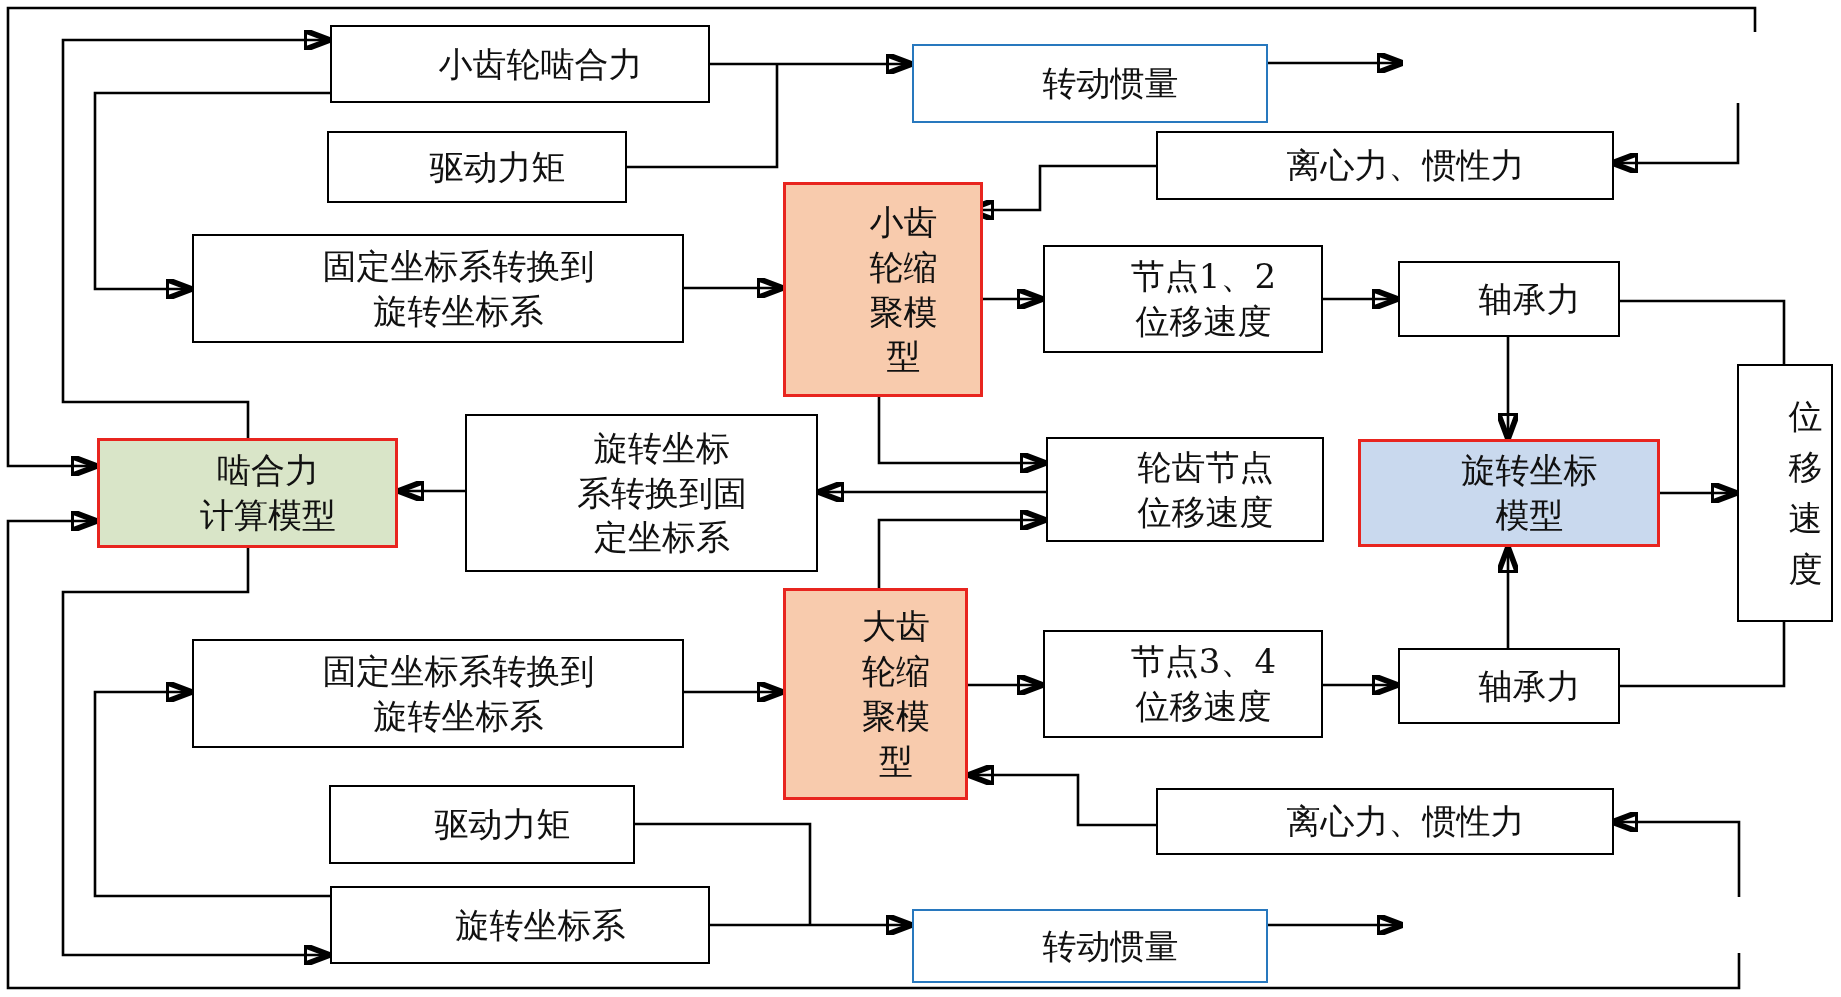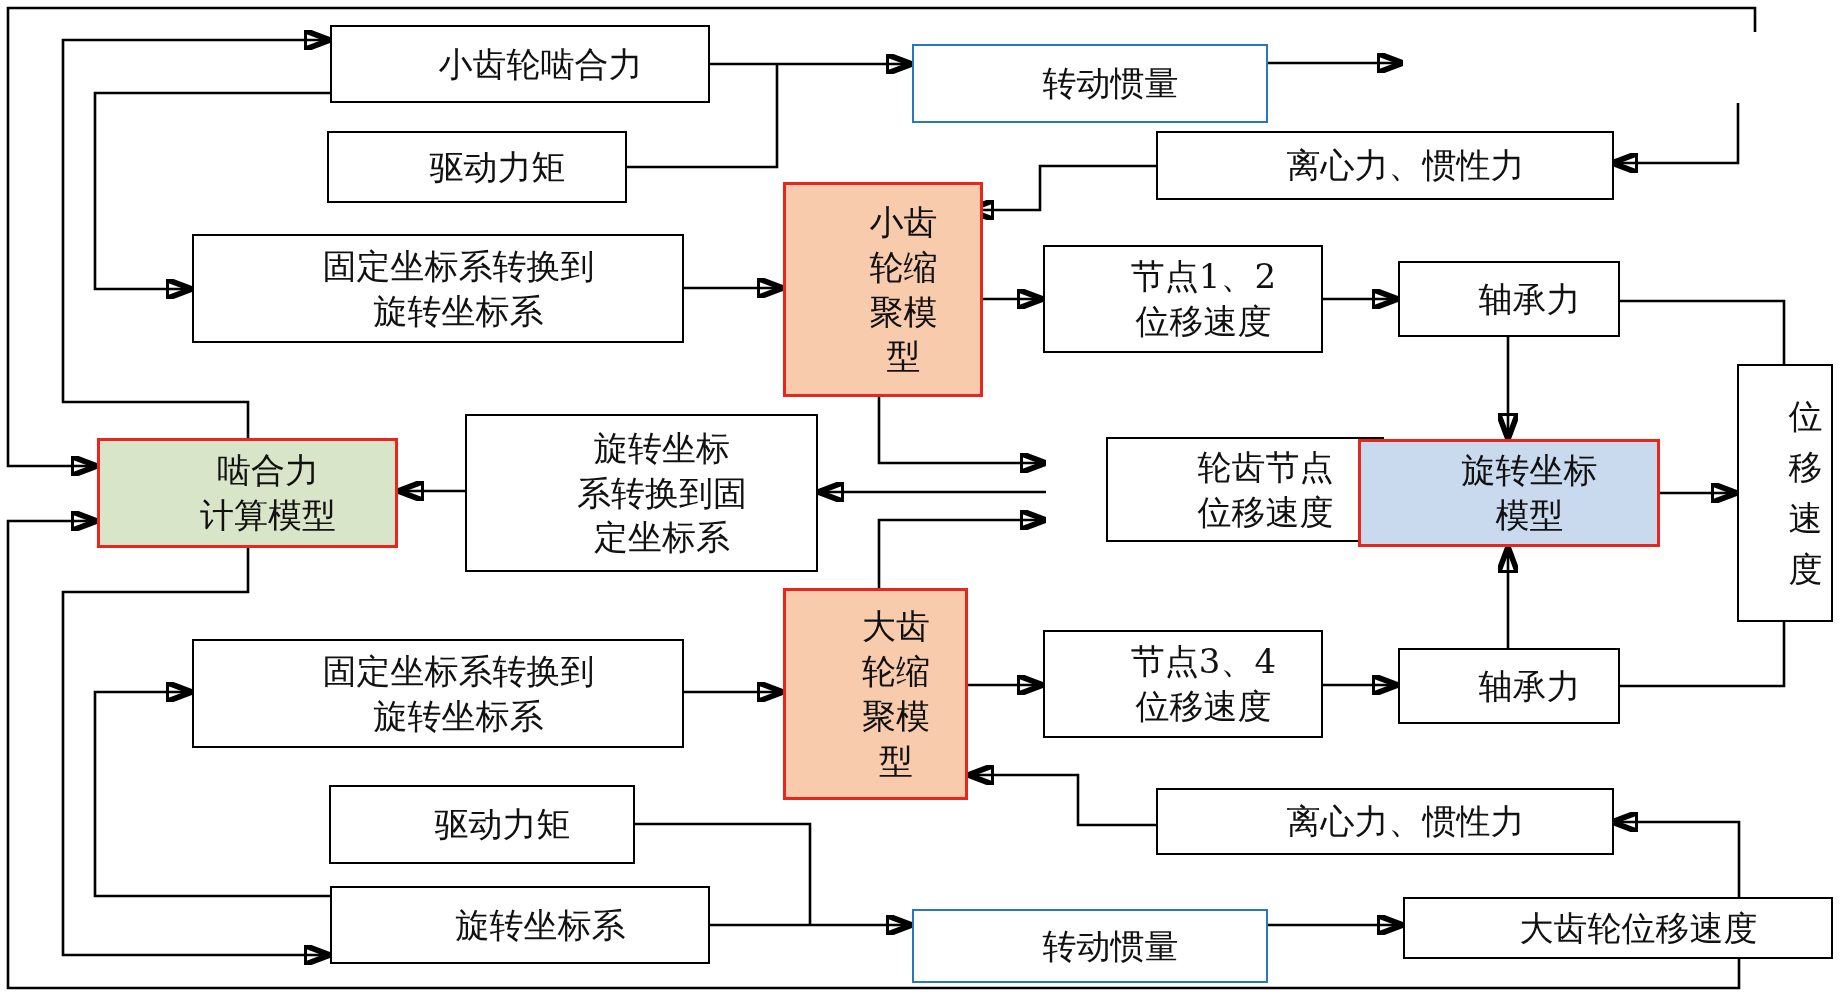--- a/index.html
+++ b/index.html
@@ -105,21 +105,21 @@
 速
 度</div>
 
   <div class="node" style="left:465px;top:414px;width:353px;height:158px">旋转坐标
 系转换到固
 定坐标系</div>
 
   <div class="node red-green" style="left:97px;top:438px;width:301px;height:110px">啮合力
 计算模型</div>
 
-  <div class="node" style="left:1106px;top:437px;width:278px;height:105px">轮齿节点
+  <div class="node" style="left:1046px;top:437px;width:278px;height:105px">轮齿节点
 位移速度</div>
 
   <div class="node red-blue" style="left:1358px;top:439px;width:302px;height:108px">旋转坐标
 模型</div>
 
   <div class="node red-peach" style="left:783px;top:588px;width:185px;height:212px">大齿
 轮缩
 聚模
 型</div>
 
@@ -132,15 +132,14 @@
   <div class="node" style="left:1398px;top:648px;width:222px;height:76px">轴承力</div>
 
   <div class="node" style="left:329px;top:785px;width:306px;height:79px">驱动力矩</div>
 
   <div class="node" style="left:1156px;top:788px;width:458px;height:67px">离心力、惯性力</div>
 
   <div class="node" style="left:330px;top:886px;width:380px;height:78px">旋转坐标系</div>
 
   <div class="node blue-border" style="left:912px;top:888px;width:356px;height:74px">转动惯量</div>
 
-  <div class="node" style="left:1403px;top:897px;width:430px;height:62px">大齿轮位移速度</div>
 
 </div>
 
 </body></html>

